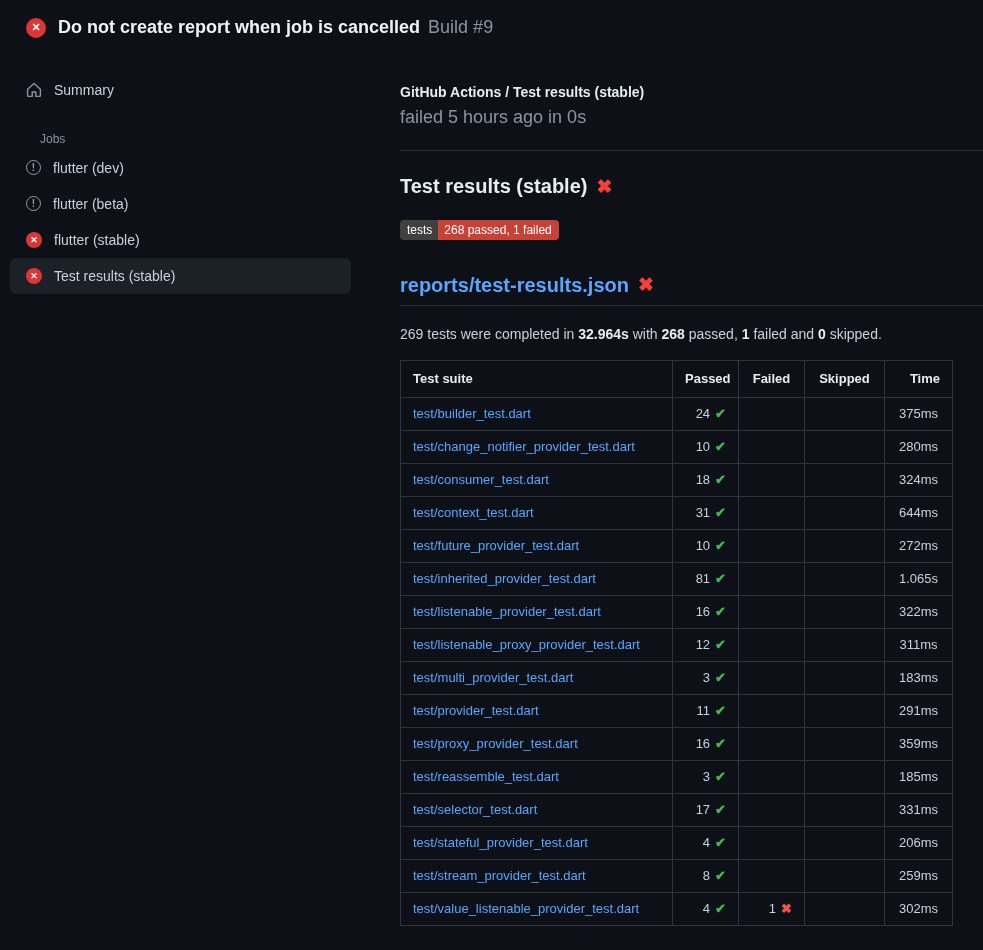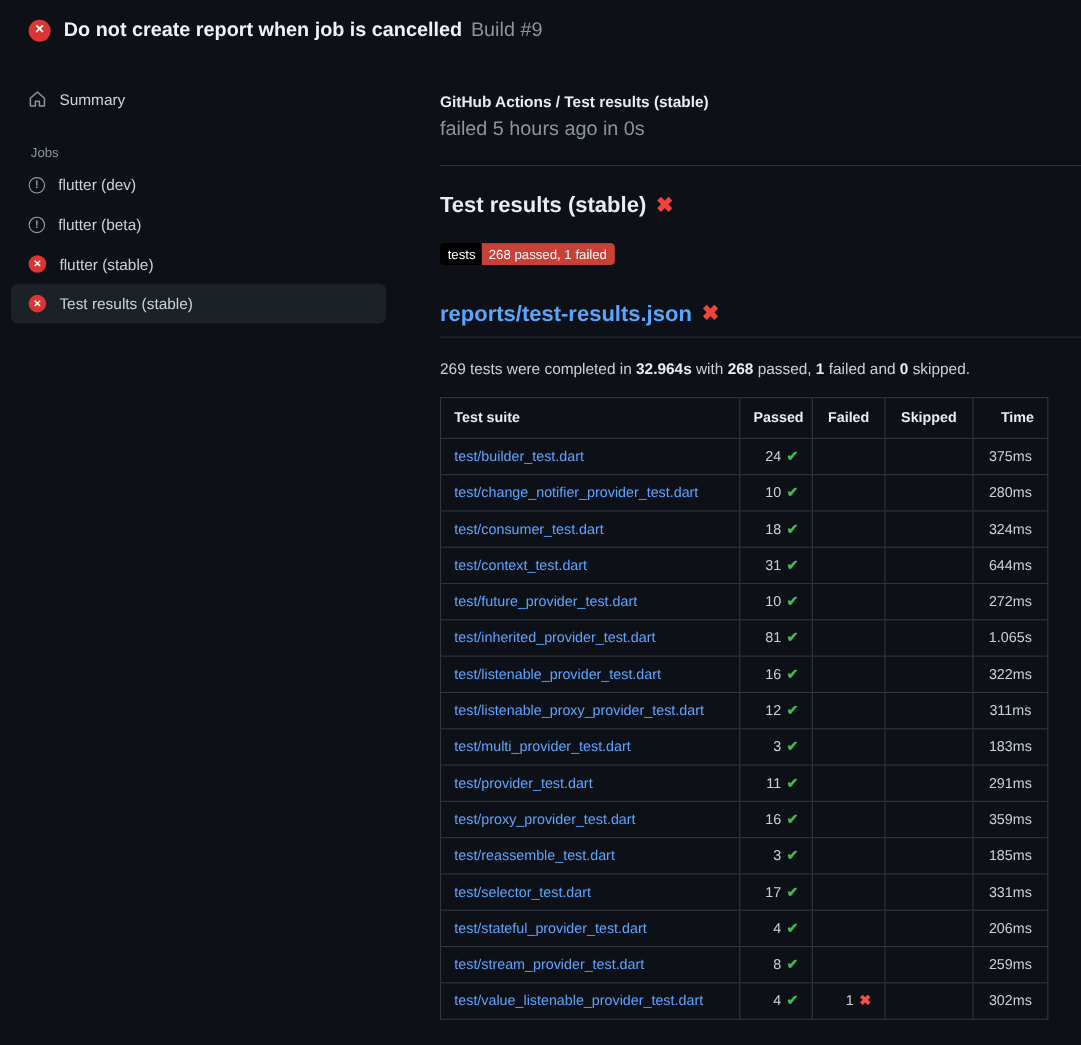--- a/index.html
+++ b/index.html
@@ -27,26 +27,26 @@
   .page-title { margin: 0; font-size: 18px; font-weight: 700; color: #f0f3f6; }
   .build-number { font-size: 18px; font-weight: 400; color: #8b949e; margin-left: -4px; }
 
   
   .layout { display: flex; align-items: flex-start; }
   .sidebar { width: 390px; flex-shrink: 0; padding-top: 24px; }
   .content { flex: 1; padding: 36px 0 0 10px; }
 
   
   .sidebar-item {
-    display: flex; align-items: flex-end; gap: 12px;
+    display: flex; align-items: flex-start; gap: 12px;
     width: 341px; margin: 0 10px; padding: 10px 16px;
     border-radius: 6px; font-size: 14px; color: #c9d1d9; cursor: pointer;
   }
   .sidebar-item.selected { background: #1c2128; }
-  .jobs-heading { margin: 24px 0 4px; padding: 0 28px; font-size: 12px; color: #8b949e; }
+  .jobs-heading { margin: 24px 12px 4px; padding: 0 28px; font-size: 12px; color: #8b949e; }
   .neutral-circle {
     display: inline-flex; align-items: center; justify-content: center;
     width: 15px; height: 15px; border-radius: 50%;
     border: 1.5px solid #959ca5; color: #959ca5;
     font-size: 10px; font-weight: 700; line-height: 1; flex-shrink: 0;
   }
   .home-icon { display: inline-flex; width: 16px; height: 16px; flex-shrink: 0; }
 
   
   .breadcrumb { font-size: 14px; font-weight: 700; color: #e6edf3; }
@@ -56,21 +56,21 @@
   .section-title {
     margin: 24px 0 0; font-size: 20px; font-weight: 700; color: #e6edf3;
     display: flex; align-items: center; gap: 9px;
   }
   .x-mark { color: #f8403a; font-weight: 700; font-size: 19px; }
 
   .badge {
     display: inline-flex; margin-top: 22px; font-size: 12px;
     border-radius: 4px; overflow: hidden; line-height: 1;
   }
-  .badge-label { background: #000000; color: #ffffff; padding: 4px 6px 4px 7px; }
+  .badge-label { background: #404040; color: #ffffff; padding: 4px 6px 4px 7px; }
   .badge-value { background: #c74137; color: #ffffff; padding: 4px 7px 4px 6px; }
 
   .report-title {
     margin: 34px 0 0; font-size: 20px; font-weight: 700;
     display: flex; align-items: center; gap: 9px;
     padding-bottom: 9px; border-bottom: 1px solid #262c33; line-height: 22px;
   }
   .report-title a { color: #58a6ff; text-decoration: none; }
 
   .summary-line { margin-top: 20px; font-size: 14px; color: #c9d1d9; }

